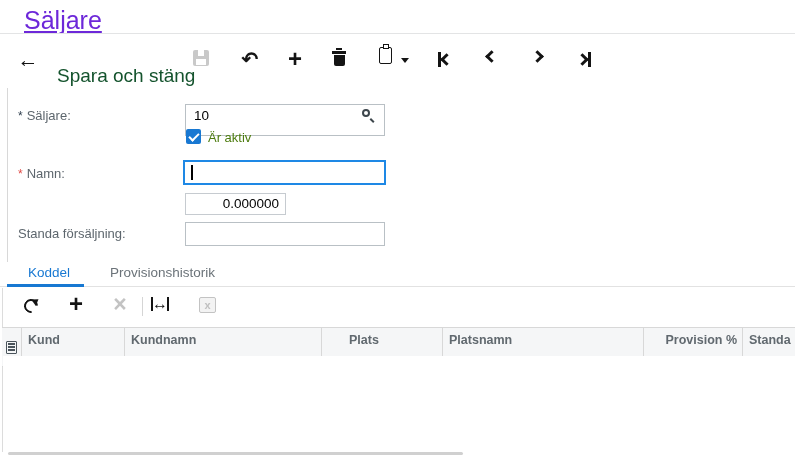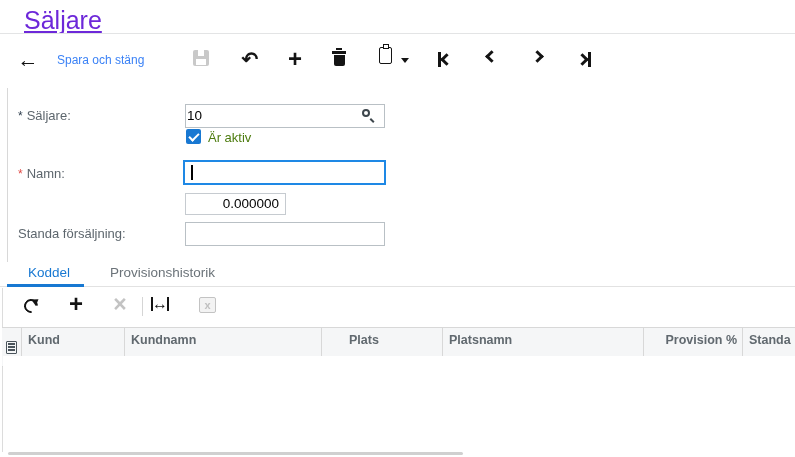--- a/index.html
+++ b/index.html
@@ -8,21 +8,21 @@
   .screen { position:relative; width:795px; height:457px; background:#fff; overflow:hidden; }
 
   
   .page-title { position:absolute; left:24px; top:6px; font-size:25px; color:#6d28d9;text-decoration:underline; }
   .title-divider { position:absolute; left:0; top:33px; width:795px; height:1px; background:#e3e4e5; }
 
   
   .tb-item { position:absolute; display:flex; align-items:center; justify-content:center; }
   .glyph { color:#141414; font-weight:700; }
   .tb-back { left:14px; top:46px; width:28px; height:28px; font-size:21px; }
-  .tb-saveclose { left:57px; top:53px; font-size:12px; color:#3b82f6; cursor:default; }
+  .tb-saveclose { left:57px; top:65px; font-size:19px; color:#14532d; cursor:default; }
   .tb-save { left:193px; top:50px; }
   .floppy { position:relative; width:16px; height:16px; background:#c9c9c9; border-radius:2px; }
   .floppy::before { content:""; position:absolute; left:5px; top:0px; width:6px; height:6px; background:#fff; }
   .floppy::after { content:""; position:absolute; left:3px; bottom:1px; width:10px; height:6px; background:#fff; }
   .tb-undo { left:236px; top:45px; width:28px; height:28px; font-size:20px; }
   .tb-add  { left:281px; top:45px; width:28px; height:28px; font-size:24px; }
   .tb-del  { left:331px; top:48px; }
   .trash { position:relative; width:16px; height:18px; }
   .trash .lid { position:absolute; left:1px; top:3px; width:14px; height:2.5px; background:#141414; }
   .trash .handle { position:absolute; left:5px; top:0px; width:6px; height:2px; background:#141414; }
@@ -39,21 +39,21 @@
   .tb-prev { left:487px; top:52px; }
   .tb-next { left:533px; top:52px; }
   .tb-last { left:578px; top:52px; gap:1px; }
 
   
   .form-panel-border { position:absolute; left:7px; top:88px; width:1px; height:174px; background:#d8d8d8; }
   .fld-label { position:absolute; left:18px; font-size:13px; color:#5d666d; white-space:nowrap; }
   .req-dark { color:#2e3d4d; margin-right:4px; font-size:12px; }
   .req-red { color:#e04a45; margin-right:4px; font-size:12px; }
   .box { position:absolute; background:#fff; border:1px solid #b9c0c5; font-size:13.5px; color:#000; }
-  .saljare-box { left:185px; top:104px; width:200px; height:24px; line-height:22px; padding-left:1px; }
+  .saljare-box { left:185px; top:104px; width:200px; height:32px; line-height:22px; padding-left:8px; }
   .search-icon { position:absolute; right:9px; top:4px; width:13px; height:13px; }
   .search-icon .lens { position:absolute; left:0; top:0; width:8px; height:8px; border:2px solid #3d464c; border-radius:50%; }
   .search-icon .stem { position:absolute; left:9px; top:9px; width:5px; height:2px; background:#3d464c; transform:rotate(45deg); transform-origin:0 0; }
   .checkbox { position:absolute; left:186px; top:129px; width:15px; height:15px; background:#1878d2; border-radius:2px; }
   .checkbox::after { content:""; position:absolute; left:3px; top:3.5px; width:8px; height:4px; border-left:2px solid #fff; border-bottom:2px solid #fff; transform:rotate(-45deg); }
   .cb-label { position:absolute; left:208px; top:130px; font-size:13px; color:#4d7c0f; }
   .namn-box { left:183px; top:160px; width:203px; height:25px; border:2px solid #1e88e5; }
   .text-cursor { position:absolute; left:6px; top:3px; width:1.5px; height:15px; background:#000; animation:blink 1s steps(1) infinite; }
   @keyframes blink { 50% { opacity:0; } }
   .prov-box { left:185px; top:193px; width:101px; height:22px; line-height:20px; text-align:right; padding-right:6px; border-color:#c6cbd0; }

